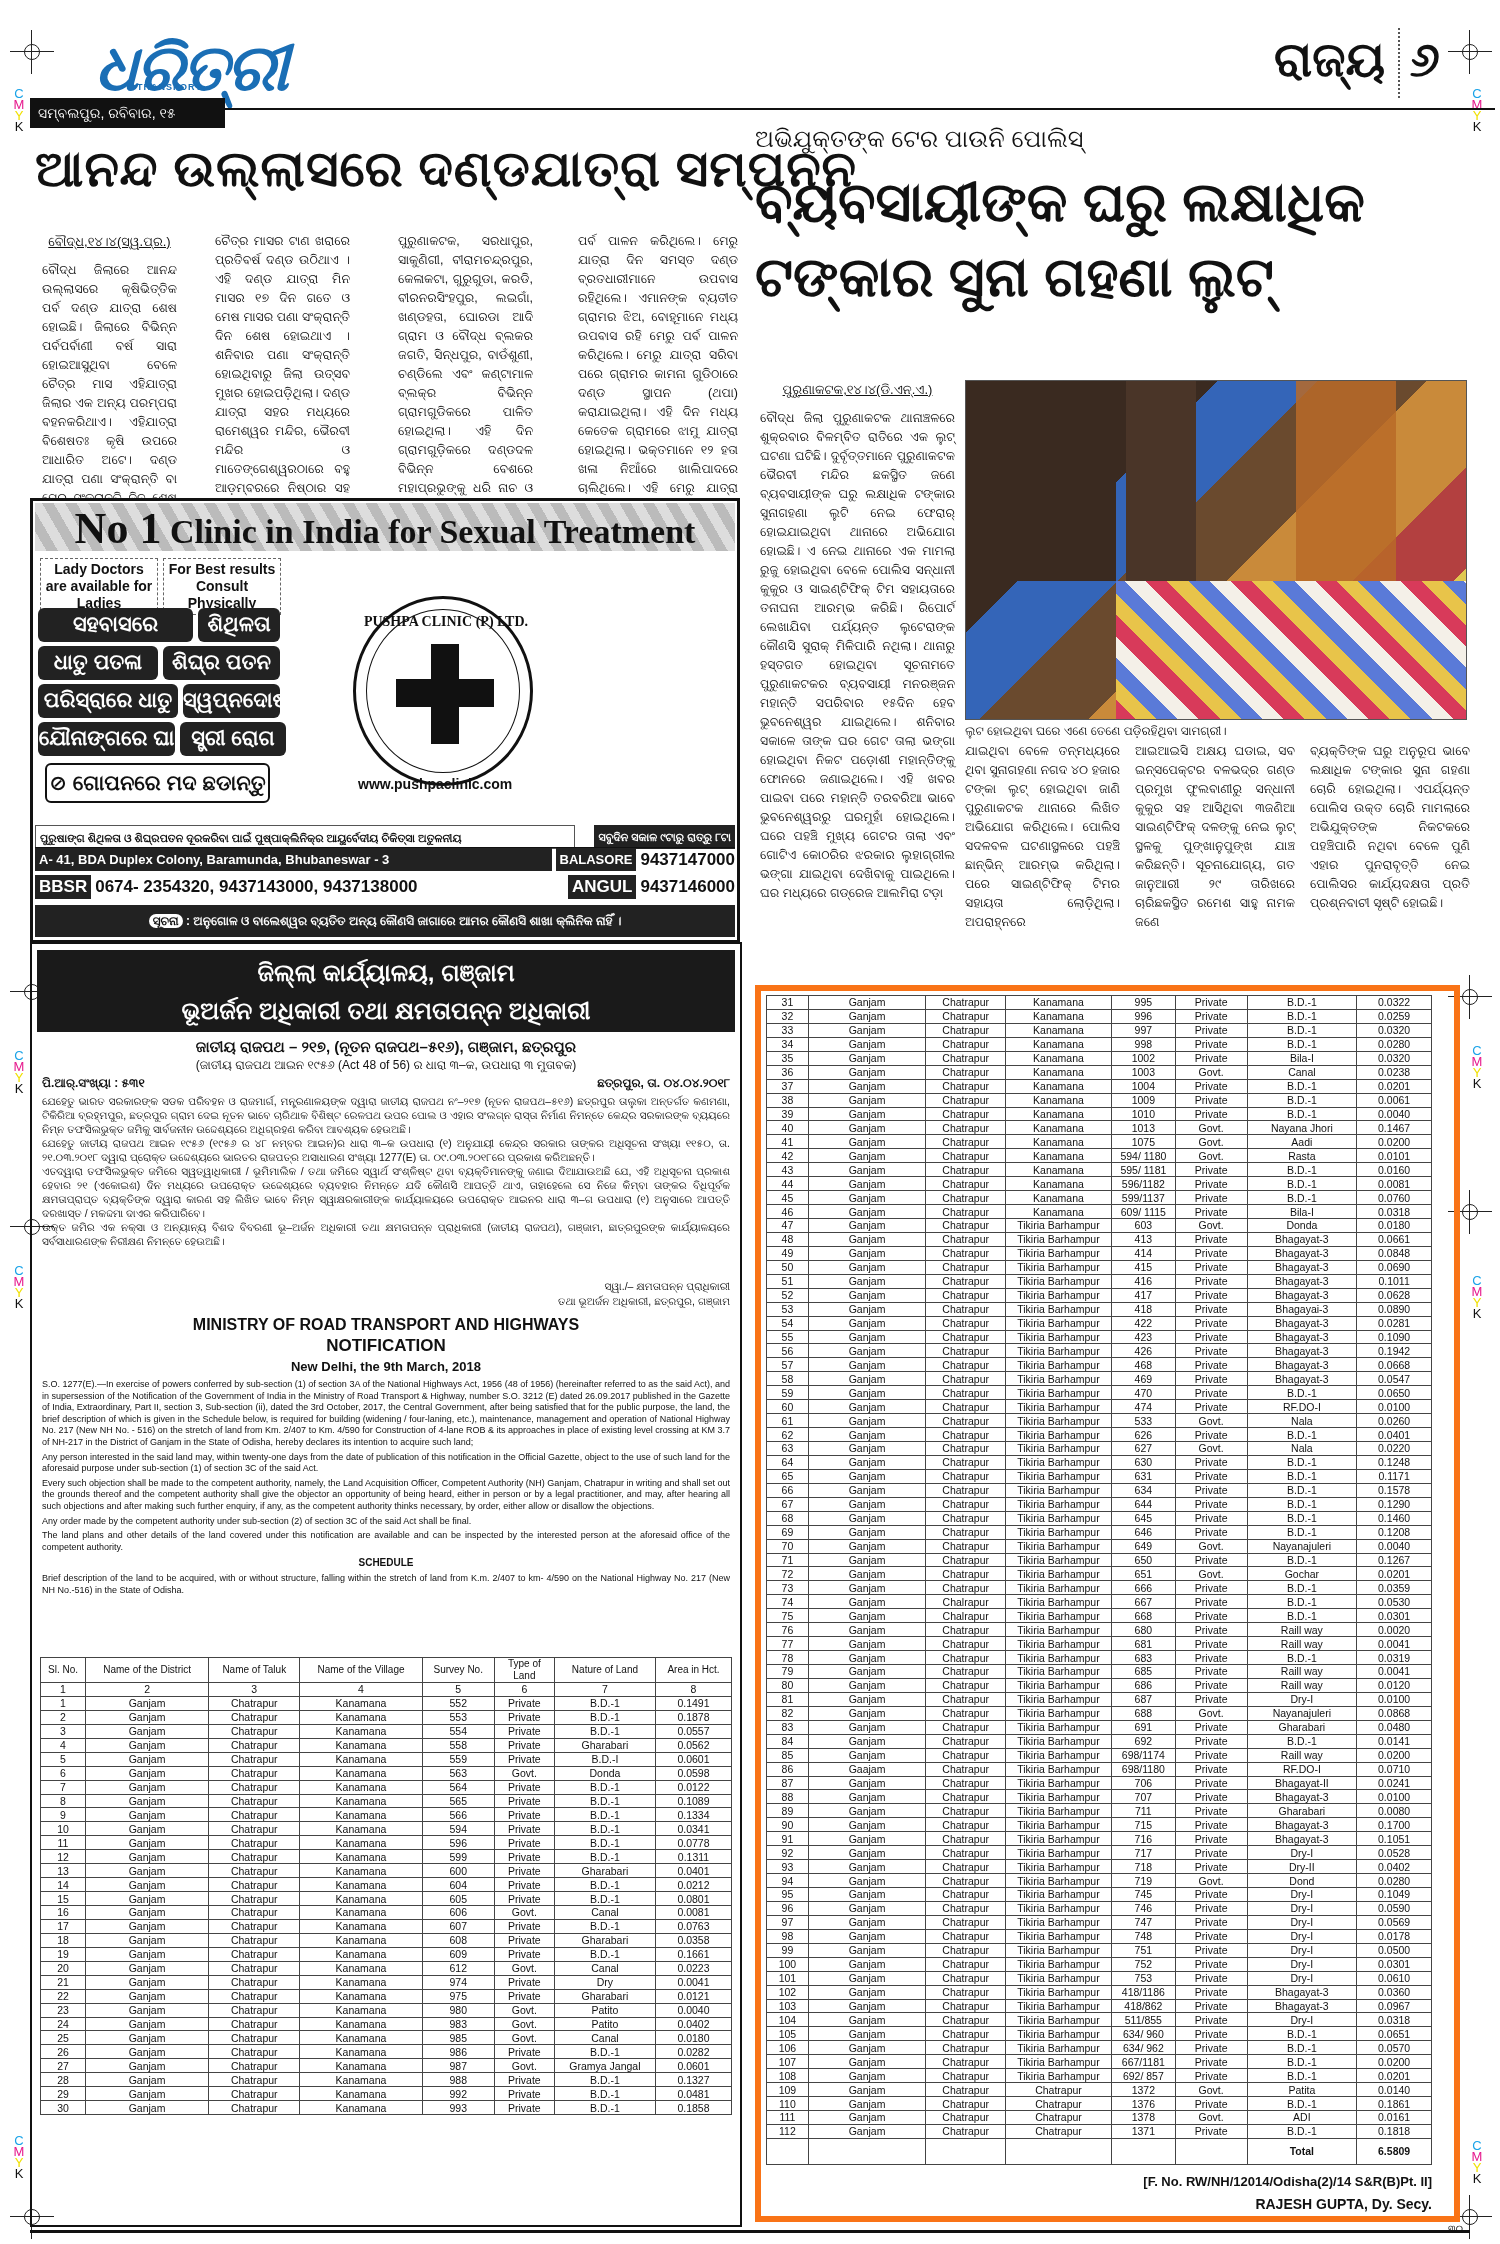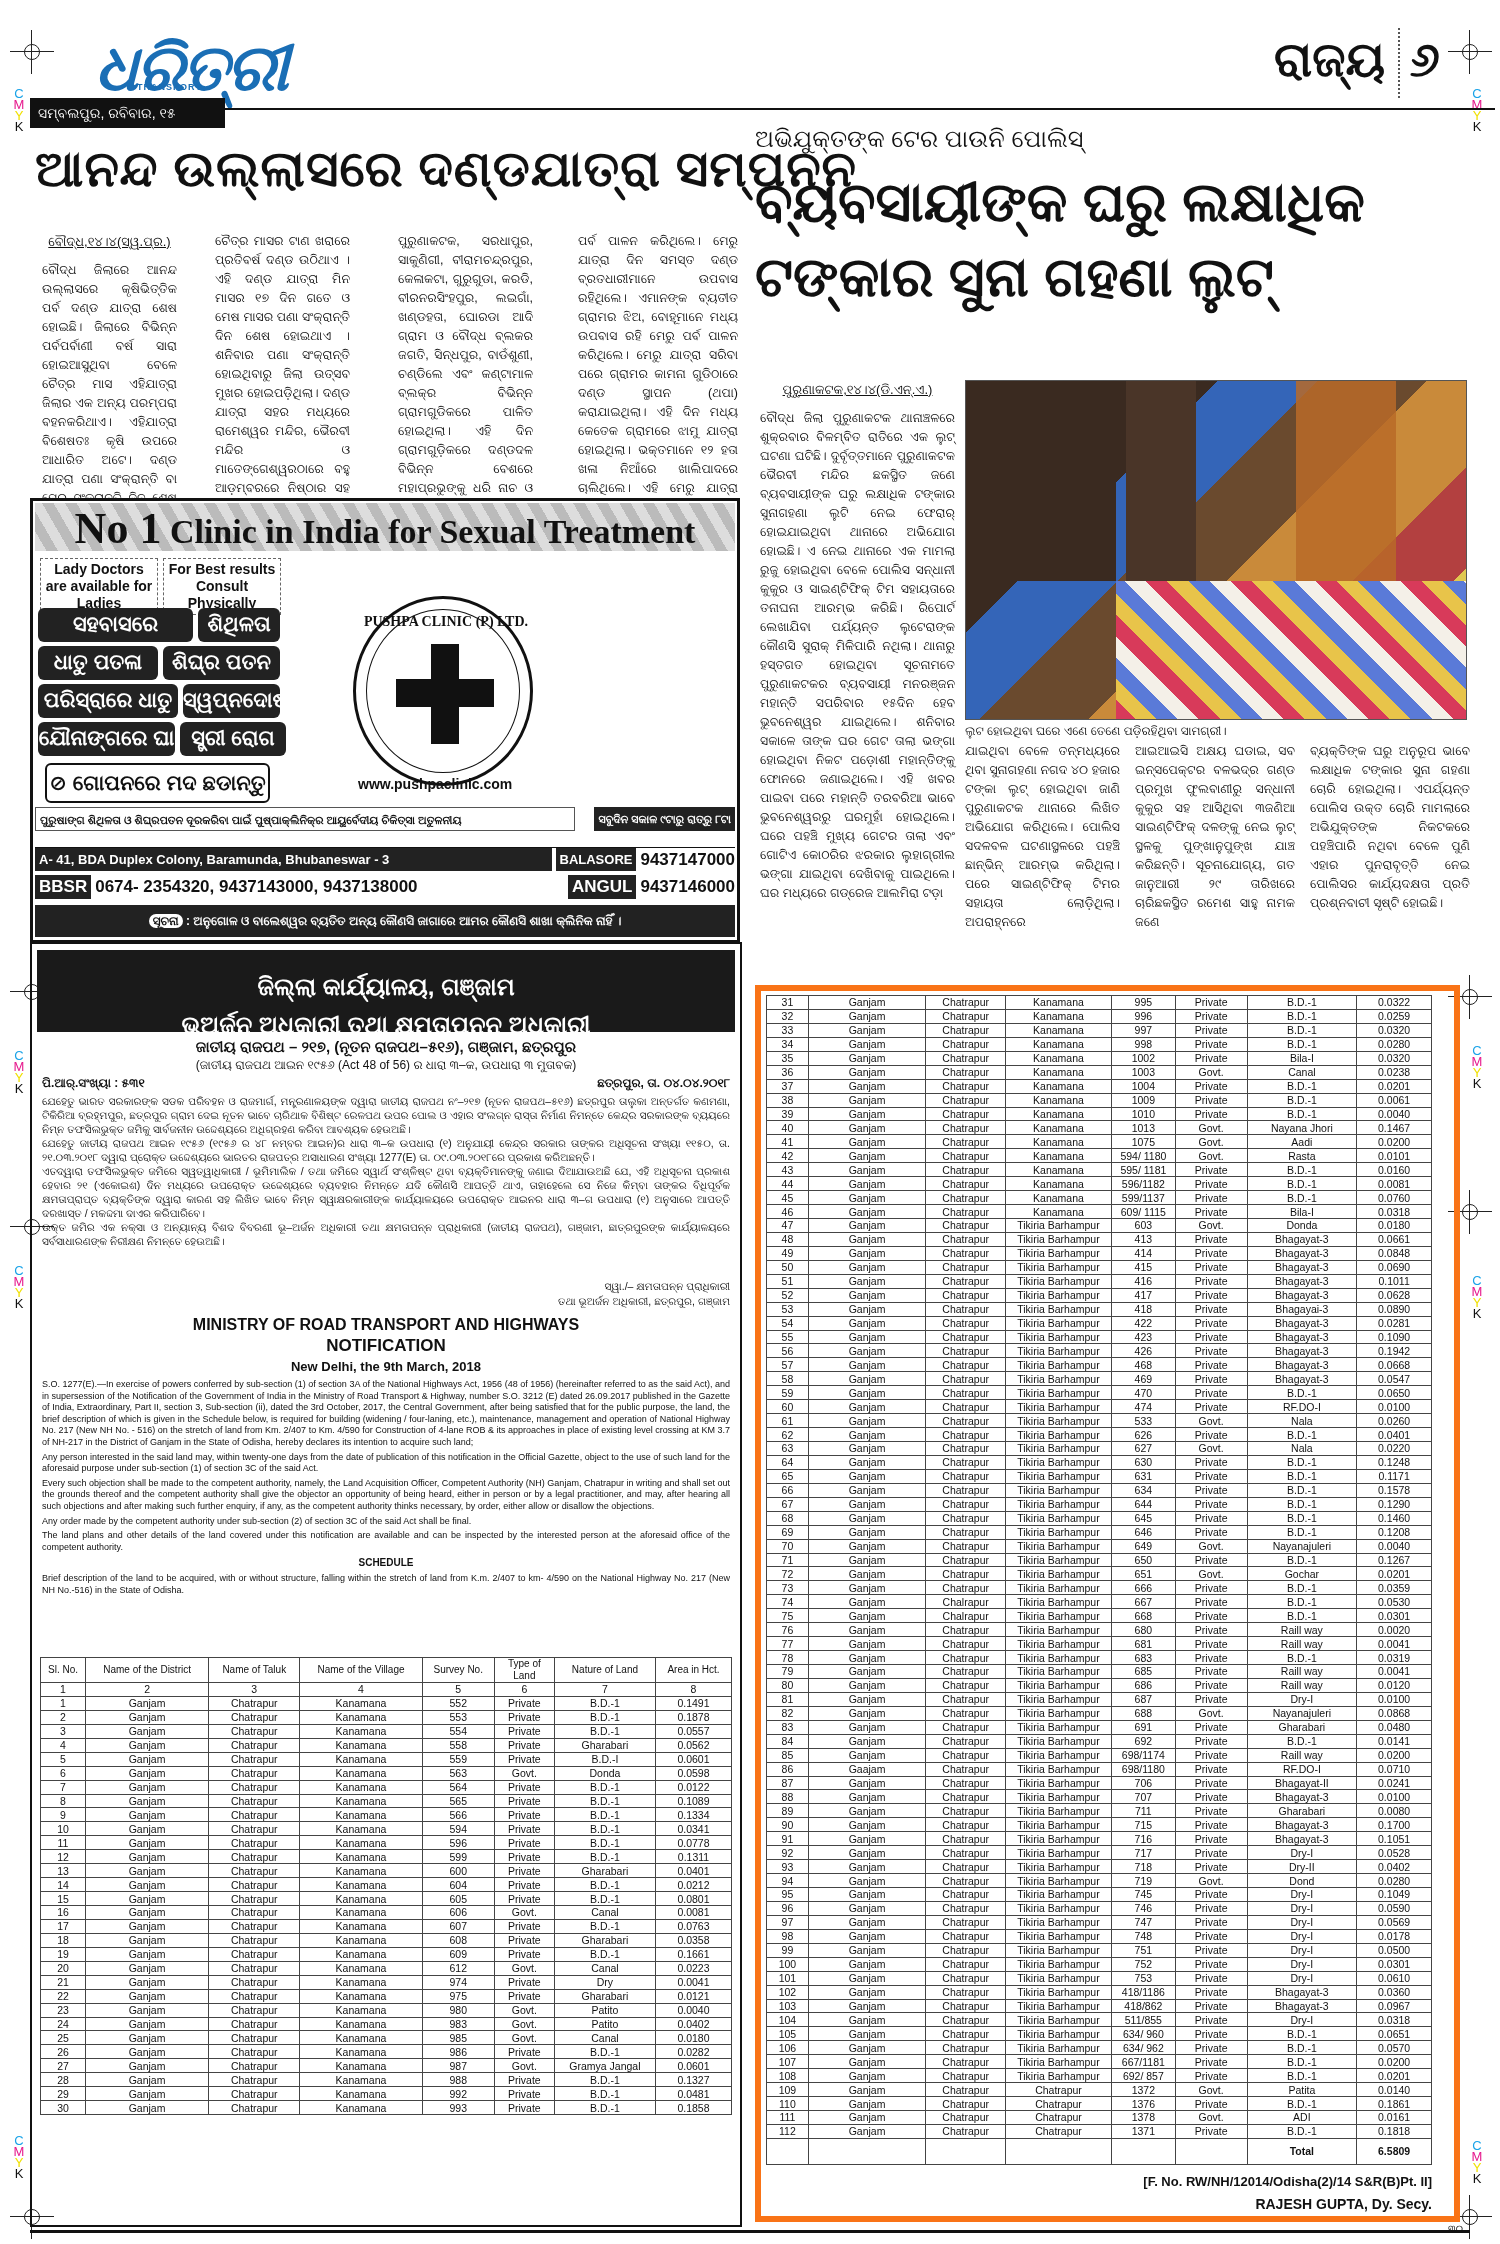--- a/index.html
+++ b/index.html
@@ -32,21 +32,21 @@
 .pill.white{background:#fff;color:#111;border:2px solid #111}
 .seal{position:absolute;left:490px;top:115px;width:180px;height:190px;border:3px solid #111;border-radius:50%}
 .seal .ring{position:absolute;left:10px;top:10px;right:10px;bottom:10px;border:1px solid #111;border-radius:50%}
 .seal .cross-v{position:absolute;left:75px;top:45px;width:28px;height:100px;background:#111}
 .seal .cross-h{position:absolute;left:40px;top:80px;width:98px;height:28px;background:#111}
 .seal .seal-txt{position:absolute;left:0;top:15px;width:180px;text-align:center;font-family:Liberation Serif, serif;font-size:14px;font-weight:bold}
 .site{position:absolute;left:470px;top:310px;font-size:14px;font-weight:bold}
 .ad-row{position:absolute;left:2px;right:2px;height:24px;line-height:24px;font-size:13px;font-weight:bold}
 .box-dark{background:#222;color:#fff;padding:0 4px}
 .notice{left:30px;top:942px;width:712px;height:1285px;border:2px solid #111}
-.notice-head{position:absolute;left:5px;top:6px;right:5px;height:82px;background:#1a1a1a;color:#fff;text-align:center;font-size:24px;font-weight:bold;line-height:38px;padding-top:18px}
+.notice-head{position:absolute;left:5px;top:6px;right:5px;height:82px;background:#1a1a1a;color:#fff;text-align:center;font-size:24px;font-weight:bold;line-height:38px;padding-top:4px}
 .center{text-align:center}
 table.sched{border-collapse:collapse;font-size:10.5px;width:100%;font-family:"Liberation Sans",sans-serif}
 table.sched td,table.sched th{border:1px solid #444;text-align:center;font-weight:normal;padding:0 2px;height:13.95px;line-height:12px;white-space:nowrap}
 table.sched th{font-size:10px}
 .right-table{left:755px;top:985px;width:705px;height:1237px;border:6px solid #f97316}
 .photo{left:965px;top:380px;width:502px;height:340px;border:1px solid #555;background:linear-gradient(135deg,#4a3326 0 18%,#3a2a20 18% 30%,#3465b8 30% 42%,#6a4a2e 42% 55%,#c98a3a 55% 70%,#b34040 70% 82%,#e0c850 82% 100%);overflow:hidden}
 .photo .pc{position:absolute}
 </style>
 </head>
 <body>
@@ -172,21 +172,21 @@
   <div class="pill" style="left:5px;top:221px;width:137px">ଯୌନାଙ୍ଗରେ ଘା</div>
   <div class="pill" style="left:147px;top:221px;width:106px">ସ୍ତ୍ରୀ ରୋଗ</div>
   <div class="pill white" style="left:12px;top:262px;width:225px;height:40px;line-height:36px"><span>⊘</span> <span>ଗୋପନରେ ମଦ ଛଡାନ୍ତୁ</span></div>
   <div class="seal" style="left:320px;top:95px">
     <div class="ring"></div>
     <div class="seal-txt">PUSHPA CLINIC (P) LTD.</div>
     <div class="cross-v"></div>
     <div class="cross-h"></div>
   </div>
   <div class="site" style="left:325px;top:275px">www.pushpaclinic.com</div>
-  <div class="ad-row" style="top:306px;display:flex;gap:19px">
+  <div class="ad-row" style="top:324px;display:flex;gap:19px">
     <span style="border:1px solid #555;padding:0 4px;font-size:11px;flex:1;white-space:nowrap;overflow:hidden">ପୁରୁଷାଙ୍ଗ ଶିଥିଳତା ଓ ଶିଘ୍ରପତନ ଦୂରକରିବା ପାଇଁ ପୁଷ୍ପାକ୍ଲିନିକ୍ର ଆୟୁର୍ବେଦୀୟ ଚିକିତ୍ସା ଅତୁଳନୀୟ</span>
     <span class="box-dark" style="font-size:11px;white-space:nowrap">ସବୁଦିନ ସକାଳ ୯ଟାରୁ ରାତ୍ରୁ ୮ଟା</span>
   </div>
   <div class="ad-row" style="top:346px;display:flex;gap:4px;border-top:1px solid #111">
     <span class="box-dark" style="flex:1;white-space:nowrap">A- 41, BDA Duplex Colony, Baramunda, Bhubaneswar - 3</span>
     <span class="box-dark">BALASORE</span>
     <span style="font-size:17px">9437147000</span>
   </div>
   <div class="ad-row" style="top:374px;display:flex;gap:4px;font-size:17px">
     <span class="box-dark">BBSR</span>

